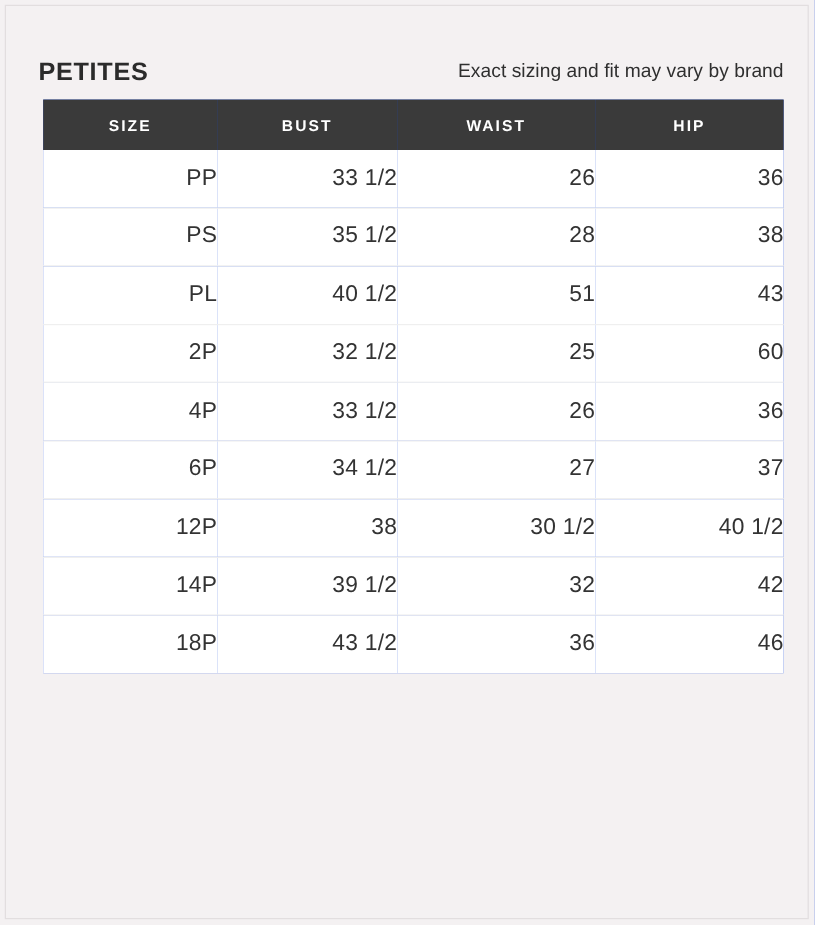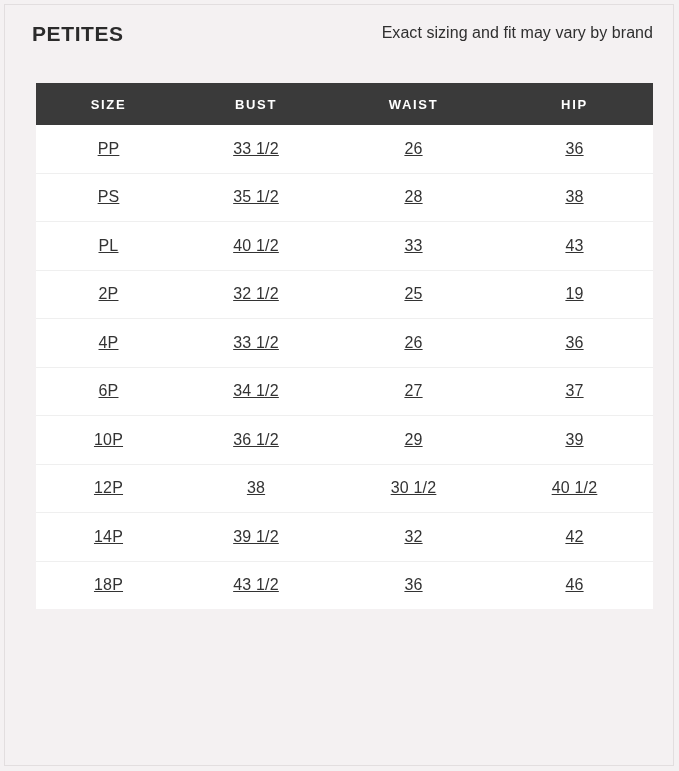--- a/index.html
+++ b/index.html
@@ -20,21 +20,21 @@
     top: 4px;
     width: 670px;
     height: 762px;
     background: #f4f1f2;
     border: 1px solid #e2dedf;
     box-sizing: border-box;
   }
   .header-bar {
     position: absolute;
     left: 27px;
-    top: 11px;
+    top: 38px;
     width: 621px;
     height: 34px;
     display: flex;
     align-items: center;
     justify-content: space-between;
   }
   .page-title {
     font-size: 21px;
     font-weight: bold;
     color: #2b2b2b;
@@ -73,28 +73,27 @@
     text-align: center;
     padding: 0;
     vertical-align: middle;
     border: none;
   }
   .size-table tbody tr {
     background: #ffffff;
   }
   .size-table tbody td {
     height: 47.5px;
-    font-size: 16px;
+    font-size: 19px;
     color: #333333;
-    text-align: center;
+    text-align: right;
     vertical-align: middle;
     padding: 0;
     border-bottom: 1px solid #efefef;
     letter-spacing: 0.2px;
-    text-decoration: underline;
   }
   .size-table tbody tr:last-child td {
     border-bottom: none;
   }
   .col-size   { width: 145px; }
   .col-bust   { width: 150px; }
   .col-waist  { width: 165px; }
   .col-hip    { width: 157px; }
 </style>
 </head>
@@ -131,46 +130,40 @@
         </tr>
         <tr>
           <td>PS</td>
           <td>35 1/2</td>
           <td>28</td>
           <td>38</td>
         </tr>
         <tr>
           <td>PL</td>
           <td>40 1/2</td>
-          <td>33</td>
+          <td>51</td>
           <td>43</td>
         </tr>
         <tr>
           <td>2P</td>
           <td>32 1/2</td>
           <td>25</td>
-          <td>19</td>
+          <td>60</td>
         </tr>
         <tr>
           <td>4P</td>
           <td>33 1/2</td>
           <td>26</td>
           <td>36</td>
         </tr>
         <tr>
           <td>6P</td>
           <td>34 1/2</td>
           <td>27</td>
           <td>37</td>
-        </tr>
-        <tr>
-          <td>10P</td>
-          <td>36 1/2</td>
-          <td>29</td>
-          <td>39</td>
         </tr>
         <tr>
           <td>12P</td>
           <td>38</td>
           <td>30 1/2</td>
           <td>40 1/2</td>
         </tr>
         <tr>
           <td>14P</td>
           <td>39 1/2</td>

